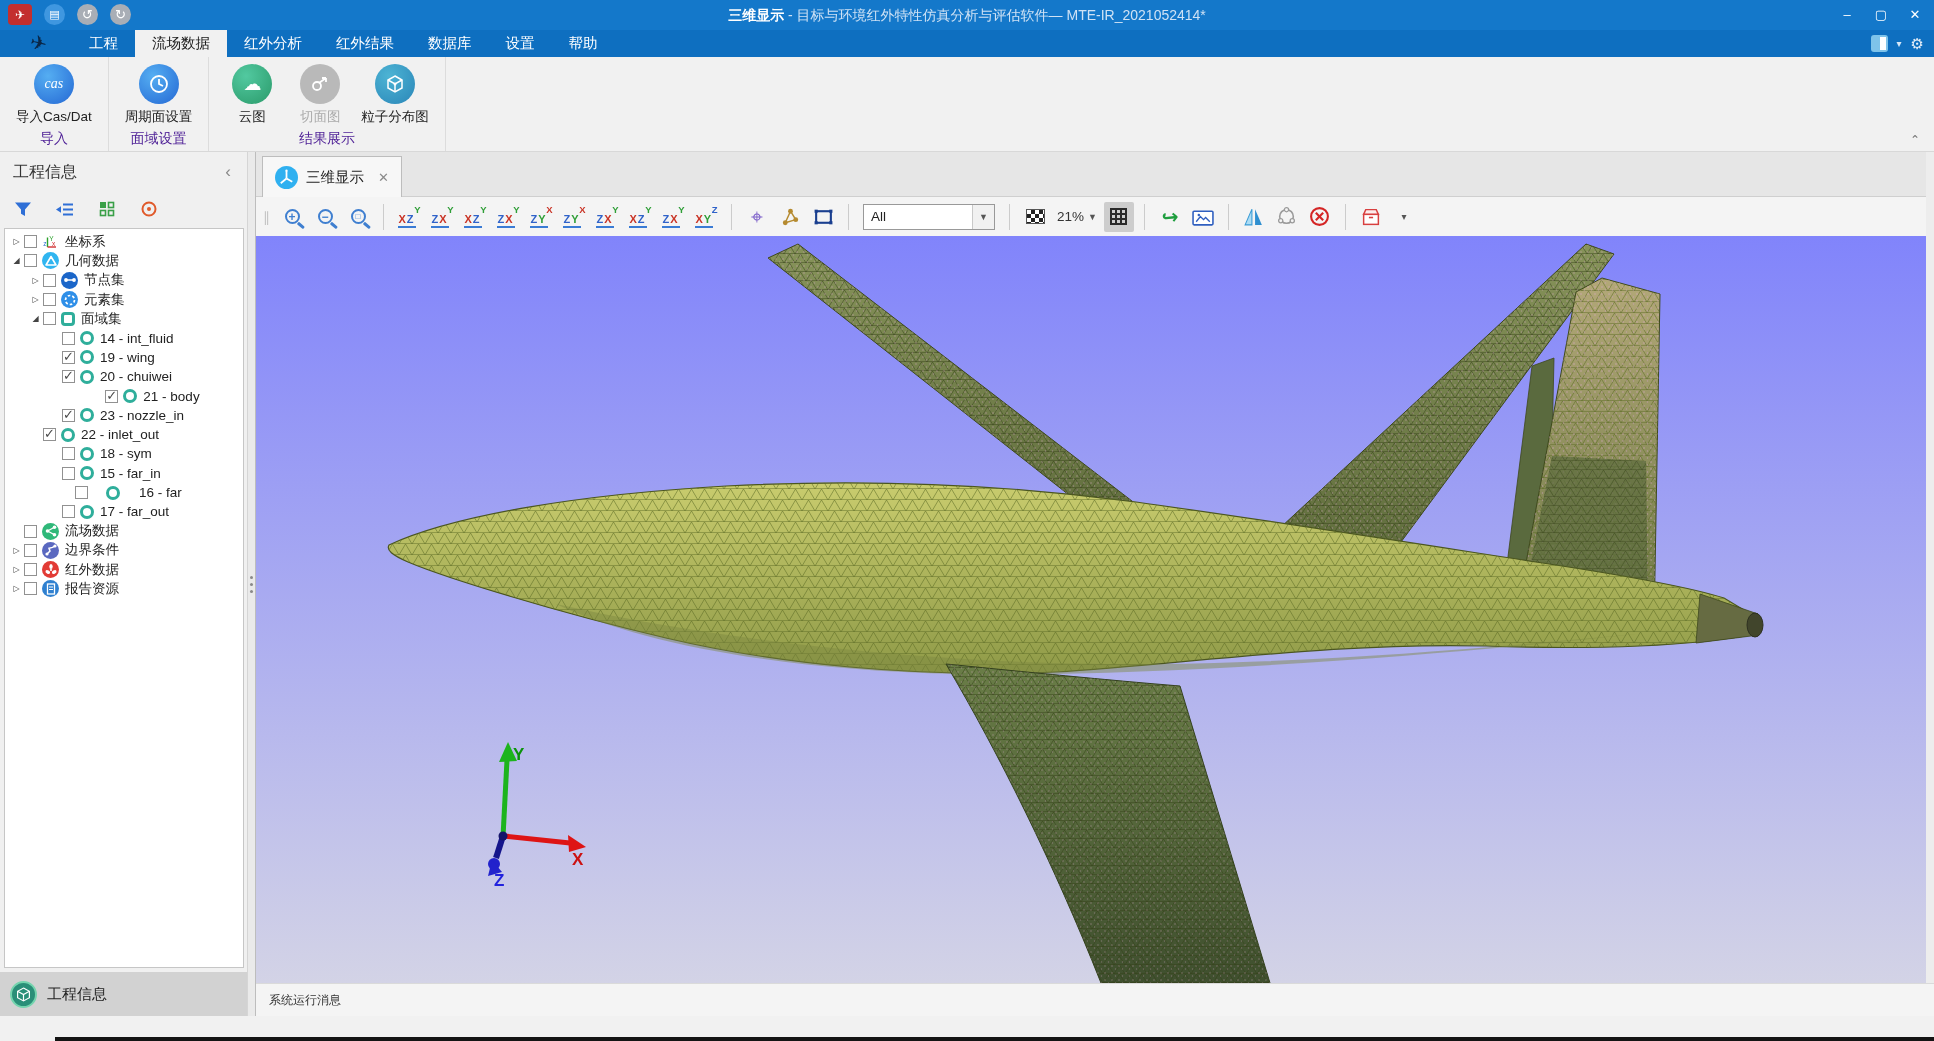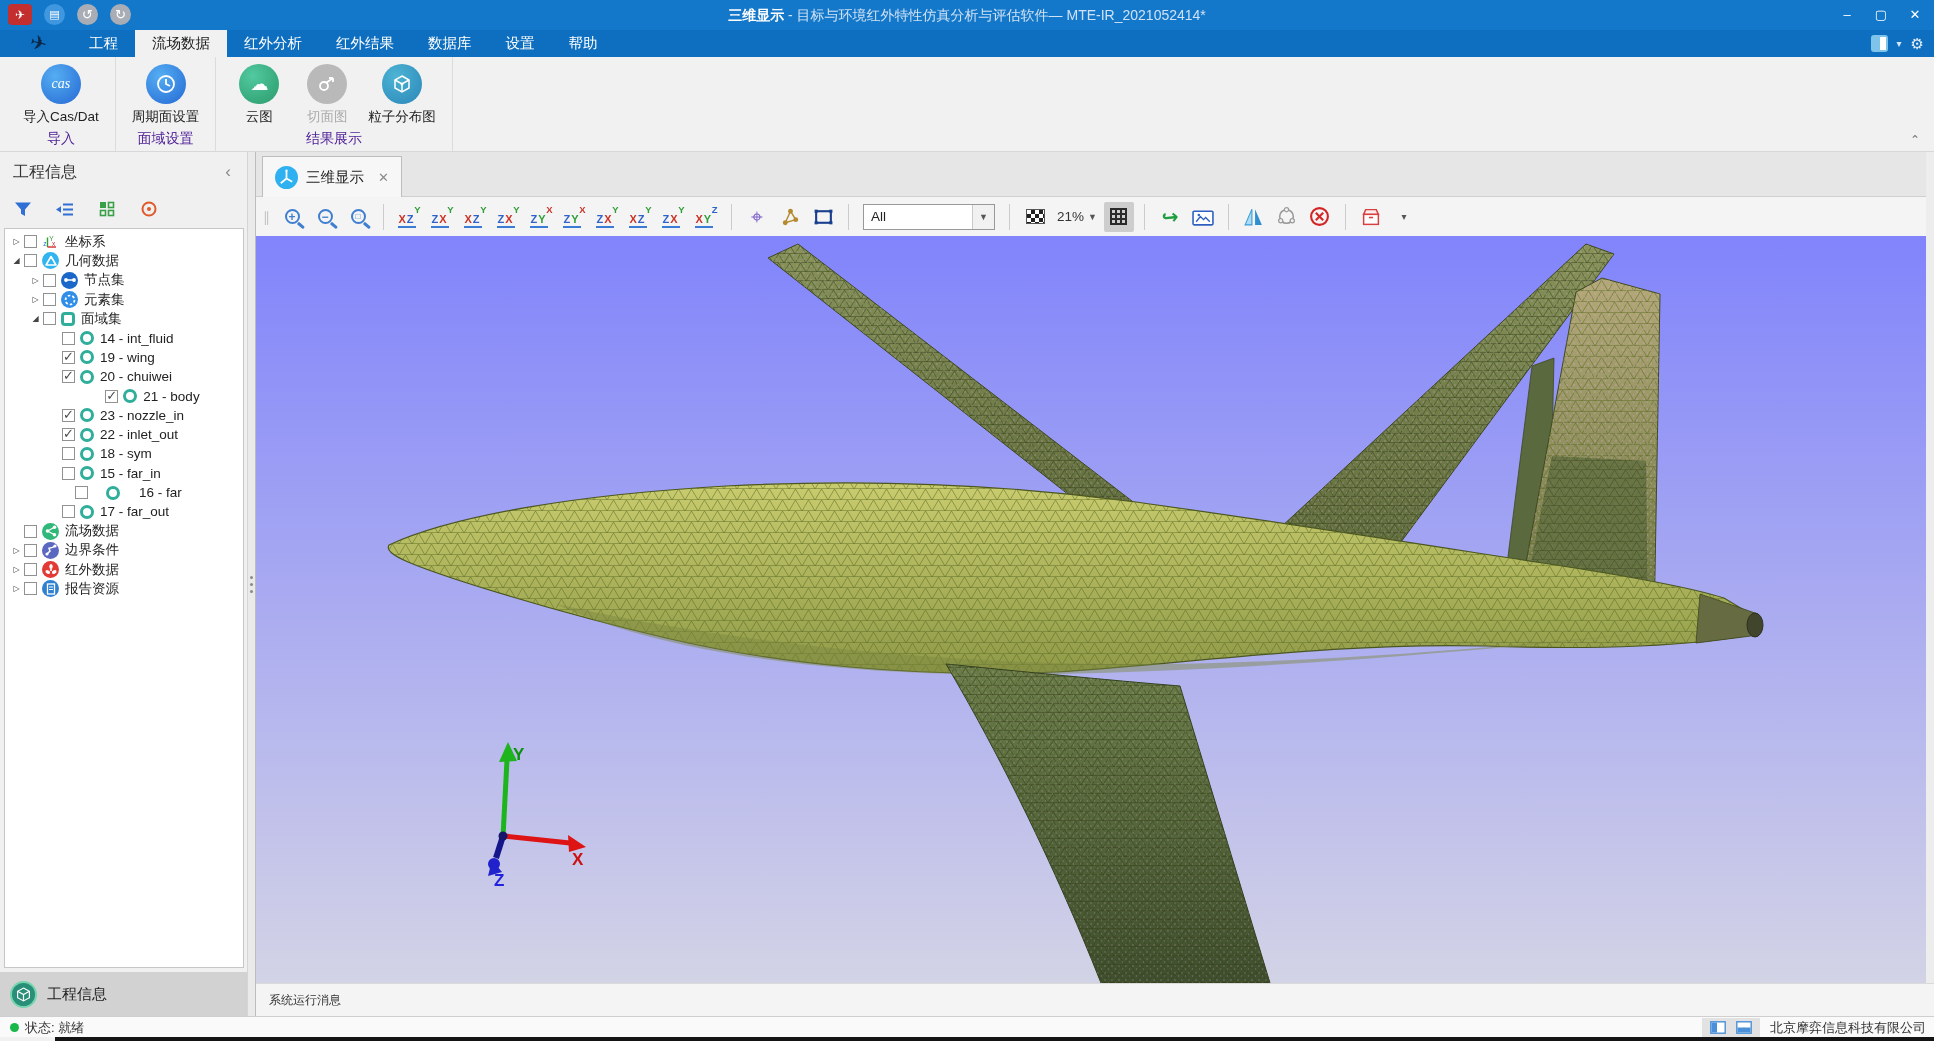--- a/index.html
+++ b/index.html
@@ -32,21 +32,21 @@
   .menu-item.active { background:#f1f1f1; color:#1b1b1b; }
   .menu-right { position:absolute; right:10px; top:0; height:27px; display:flex; gap:9px; align-items:center; }
   .mr-theme { width:17px; height:17px; border-radius:3px; background:#7ec3ea; position:relative; }
   .mr-theme::after { content:""; position:absolute; right:2px; top:2px; width:6px; height:13px; background:#fff; }
   .mr-caret { color:#d7e8f8; font-size:10px; }
   .mr-gear { color:#e6eef7; font-size:15px; }
 
   
   .ribbon { position:absolute; left:0; top:57px; right:0; height:95px; background:#f1f1f1;
             border-bottom:1px solid #d8d8d8; }
-  .ribbon-groups { display:flex; height:100%;margin-left:7px; }
+  .ribbon-groups { display:flex; height:100%; }
   .rgroup { display:flex; flex-direction:column; align-items:center; padding:5px 12px 0;
             border-right:1px solid #dcdcdc; }
   .rbuttons { display:flex; gap:6px; flex:1; }
   .rbtn { min-width:62px; display:flex; flex-direction:column; align-items:center; gap:4px; padding:2px 4px 0; }
   .rlabel { font-size:13.5px; color:#222; white-space:nowrap; }
   .rbtn.disabled .rlabel { color:#ababab; }
   .rico { width:40px; height:40px; border-radius:50%; display:grid; place-items:center; color:#fff; }
   .rico-cas   { background:radial-gradient(circle at 35% 30%, #55aef2, #2468d4); }
   .rico-clock { background:radial-gradient(circle at 35% 30%, #55aef2, #2468d4); }
   .rico-cloud { background:radial-gradient(circle at 35% 30%, #52c9a0, #2a9a6a); font-size:18px; }
@@ -353,21 +353,21 @@
         <span class="cb checked"></span>
         <span class="ti ti-ring"></span>
         <span>21 - body</span>
       </div>
       <div class="tree-row" style="padding-left: 42px;">
         <span class="exp"></span>
         <span class="cb checked"></span>
         <span class="ti ti-ring"></span>
         <span>23 - nozzle_in</span>
       </div>
-      <div class="tree-row" style="padding-left: 42px;">
+      <div class="tree-row" style="padding-left: 23px;">
         <span class="exp"></span>
         <span class="cb checked"></span>
         <span class="ti ti-ring"></span>
         <span>22 - inlet_out</span>
       </div>
       <div class="tree-row" style="padding-left: 42px;">
         <span class="exp"></span>
         <span class="cb"></span>
         <span class="ti ti-ring"></span>
         <span>18 - sym</span>
@@ -727,34 +727,15 @@
       </g>
     </svg>
   </div>
 
   <div class="rgutter"></div>
 
   <div class="msgbar">
     <span>系统运行消息</span>
   </div>
 
-  <div class="statusbar">
-    <div class="st-left">
-      <span class="st-dot"></span>
-      <span>状态: 就绪</span>
-    </div>
-    <div class="st-right">
-      <span class="st-icons">
-        <svg width="16" height="13" viewBox="0 0 16 13">
-            <rect x="0.8" y="0.8" width="14.4" height="11.4" fill="#fff" stroke="#4a90d9" stroke-width="1.4"></rect>
-            <rect x="1.5" y="1.5" width="5.5" height="10" fill="#4a90d9"></rect>
-          </svg>
-        <svg width="16" height="13" viewBox="0 0 16 13">
-            <rect x="0.8" y="0.8" width="14.4" height="11.4" fill="#fff" stroke="#4a90d9" stroke-width="1.4"></rect>
-            <rect x="1.5" y="6.5" width="13" height="5" fill="#4a90d9"></rect>
-          </svg>
-      </span>
-      <span>北京摩弈信息科技有限公司</span>
-    </div>
-  </div>
 
   <div class="bottomstrip"></div>
 </div>
 
 </body></html>

